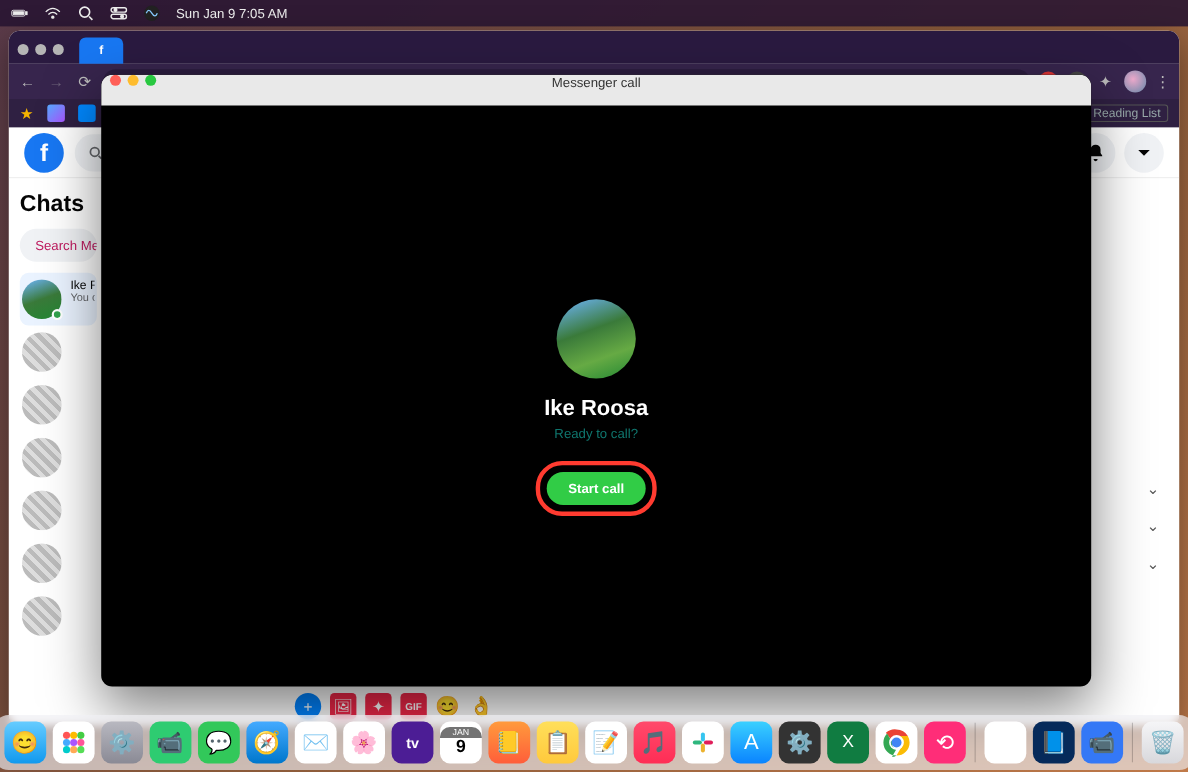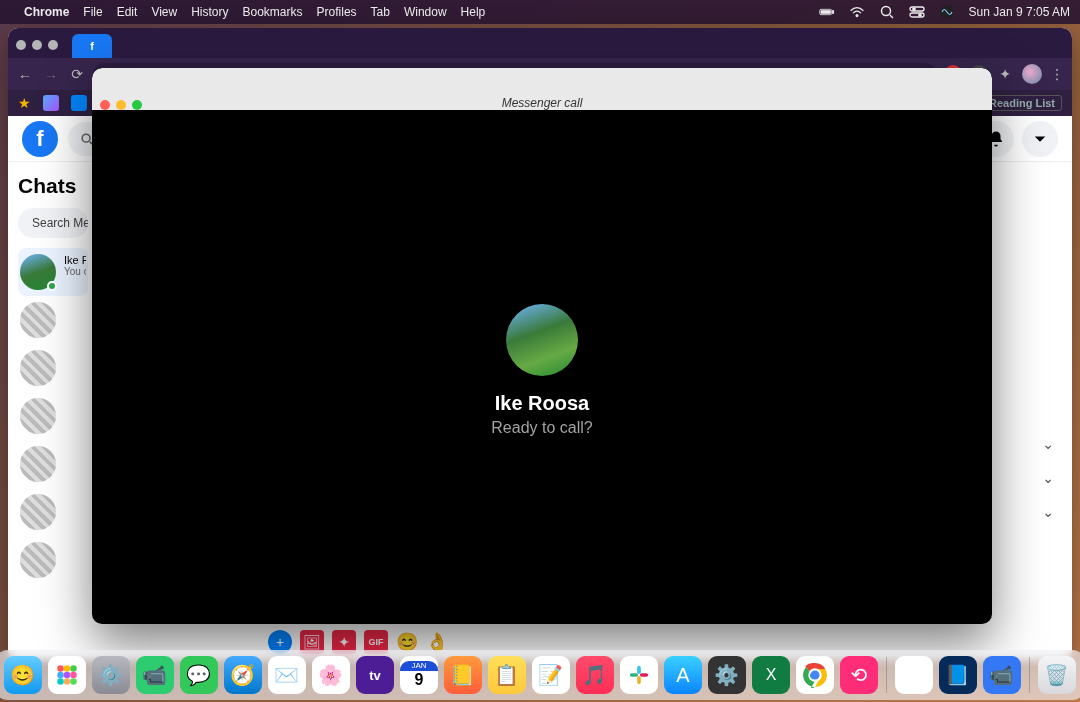--- a/index.html
+++ b/index.html
@@ -72,21 +72,21 @@
   .toolbar .menu-dots { color:#bbb; font-size:14px; cursor:pointer;}
 
   .bookbar {
     height:26px; background:#2f2042;
     display:flex; align-items:center; padding:0 10px; gap:12px;
     justify-content:space-between;
   }
   .bookbar-left { display:flex; gap:12px; align-items:center;}
   .bookbar .bicon { width:16px; height:16px; border-radius:3px; }
   .bookbar .star{color:#f5b400; font-size:14px;}
-  .reading-list { color:#9aa; font-size:11px; display:flex; align-items:center; gap:4px; border:1px solid #555; border-radius:3px; padding:1px 6px;font-weight:bold;}
+  .reading-list { color:#9aa; font-size:11px; display:flex; align-items:center; gap:4px; border:1px solid #555; border-radius:3px; padding:1px 6px;}
   .reading-list svg{width:12px;height:12px;}
 
   
   .fb-page {
     position:absolute; top:88px; left:0; right:0; bottom:0;
     background:#fff;
   }
   .fb-header {
     height:46px; border-bottom:1px solid #eee;
     display:flex; align-items:center; padding:0 14px; gap:10px;
@@ -113,21 +113,21 @@
 
   .fb-body { display:flex; height:calc(100% - 46px);}
   .chats-col {
     width:90px; border-right:0;
     padding:8px 10px;
   }
   .chats-title { font-size:21px; font-weight:800; color:#050505; margin:4px 0 10px;}
   .chats-search {
     height:30px; background:#f0f2f5; border-radius:15px;
     display:flex; align-items:center; padding:0 10px; gap:4px;
-    color:#404040; font-size:12px; margin-bottom:10px;
+    color:#be185d; font-size:12px; margin-bottom:10px;
     overflow:hidden; white-space:nowrap;
   }
   .chat-item {
     display:flex; align-items:flex-start; gap:8px;
     padding:6px 2px; border-radius:8px;
   }
   .chat-item.active { background:#eaf3ff;}
   .chat-ava {
     width:36px; height:36px; border-radius:50%;
     background:#ccc; position:relative; flex-shrink:0;
@@ -169,40 +169,40 @@
   .modal {
     position:absolute;
     top:40px; left:84px; right:80px; height:556px;
     background:#000;
     border-radius:10px;
     box-shadow:0 20px 50px rgba(0,0,0,0.5);
     overflow:hidden;
     display:flex; flex-direction:column;
   }
   .modal-titlebar{
-    height:42px; background:#e9e9e9;
-    display:flex; align-items:flex-end; justify-content:center;
+    height:28px; background:#e9e9e9;
+    display:flex; align-items:flex-start; justify-content:center;
     position:relative;
     border-radius:10px 10px 0 0;
-    font-size:12px; color:#333;font-style:italic;
+    font-size:12px; color:#333;
   }
   .modal-titlebar .traffic2{position:absolute; left:8px; display:flex; gap:6px;}
   .traffic2 span{width:10px;height:10px; border-radius:50%; display:inline-block;}
   .traffic2 .r{background:#ff5f57;} .traffic2 .y{background:#febc2e;} .traffic2 .g{background:#28c840;}
   .modal-body{
     flex:1; display:flex; flex-direction:column; align-items:center; justify-content:center;
     color:#fff; gap:4px;margin-top:20px;
   }
   .call-ava{
     width:72px; height:72px; border-radius:50%;
     background: linear-gradient(160deg,#6fb6ff 0%, #3a7a3a 40%, #6a4 70%, #283 100%);
     margin-bottom:12px;
   }
   .call-name{font-size:20px; font-weight:700;}
-  .call-sub{font-size:16px; color:#a3a3a3; margin-bottom:14px;}
+  .call-sub{font-size:12px; color:#0f766e; margin-bottom:14px;}
   .call-btn-wrap{
     border:4px solid #ff3b30;
     border-radius:24px; padding:6px;
   }
   .call-btn{
     background:#31cc46; color:#fff; font-size:12px; font-weight:600;
     border:none; border-radius:16px; padding:8px 20px; cursor:pointer;
   }
 
   
@@ -220,33 +220,20 @@
     width:38px; height:38px; border-radius:9px;
     display:flex; align-items:center; justify-content:center;
     font-size:20px; color:#fff; flex-shrink:0;
   }
   .dock .sep{width:1px; height:36px; background:rgba(0,0,0,0.2); margin:0 2px;}
 </style>
 </head>
 <body>
 
 <div class="menubar">
-  <div class="menubar-left">
-    <span class="apple"></span>
-    <span class="bold">Chrome</span>
-    <span>File</span>
-    <span>Edit</span>
-    <span>View</span>
-    <span>History</span>
-    <span>Bookmarks</span>
-    <span>Profiles</span>
-    <span>Tab</span>
-    <span>Window</span>
-    <span>Help</span>
-  </div>
   <div class="menubar-right">
     <span class="icon">
         <svg viewBox="0 0 24 12" fill="none" stroke="#eee" stroke-width="1.2">
           <rect x="1" y="2" width="18" height="8" rx="2"></rect>
           <rect x="3" y="4" width="14" height="4" fill="#eee"></rect>
           <rect x="20" y="4" width="2" height="4" fill="#eee"></rect>
         </svg>
       </span>
     <span class="icon">
         <svg viewBox="0 0 20 16" fill="none" stroke="#eee" stroke-width="1.5">
@@ -412,20 +399,23 @@
           <span class="r"></span>
           <span class="y"></span>
           <span class="g"></span>
         </div>
       <span>Messenger call</span>
     </div>
     <div class="modal-body">
       <div class="call-ava"></div>
       <div class="call-name">Ike Roosa</div>
       <div class="call-sub">Ready to call?</div>
+      <div class="call-btn-wrap">
+        <button class="call-btn">Start call</button>
+      </div>
     </div>
   </div>
 </div>
 
 <div class="dock">
   <div class="dicon" style="background:linear-gradient(#6cf,#19e);">😊</div>
   <div class="dicon" style="background:#fff;">
     <svg viewBox="0 0 24 24" width="26" height="26">
         <circle cx="6" cy="6" r="3" fill="#f55"></circle>
         <circle cx="12" cy="6" r="3" fill="#fb0"></circle>
@@ -439,21 +429,21 @@
       </svg>
   </div>
   <div class="dicon" style="background:linear-gradient(#b8b8c0,#8a8a95);">⚙️</div>
   <div class="dicon" style="background:#2ecc71;">📹</div>
   <div class="dicon" style="background:#32c85a;">💬</div>
   <div class="dicon" style="background:linear-gradient(#4af,#07c);">🧭</div>
   <div class="dicon" style="background:#fff; color:#1fa8f6;">✉️</div>
   <div class="dicon" style="background:#fff;">🌸</div>
   <div class="dicon" style="background:#4c1d95; color:#fff; font-size:13px; font-weight:700;">tv</div>
   <div class="dicon" style="background:#fff; flex-direction:column;">
-      <div style="background:#1d4ed8;color:#fff;font-size:8px;width:100%;text-align:center;line-height:10px;border-radius:9px 9px 0 0;">JAN</div>
+      <div style="background:#737373;color:#fff;font-size:8px;width:100%;text-align:center;line-height:10px;border-radius:9px 9px 0 0;">JAN</div>
       <div style="color:#000;font-size:16px;font-weight:600;">9</div>
     </div>
   <div class="dicon" style="background:linear-gradient(#ff9a3c,#ff5e3a);">📒</div>
   <div class="dicon" style="background:linear-gradient(#ffdf5a,#ffc93c);">📋</div>
   <div class="dicon" style="background:#fff;">📝</div>
   <div class="dicon" style="background:linear-gradient(#ff4a6b,#ff2d55);">🎵</div>
   <div class="dicon" style="background:#fff;">
       <svg viewBox="0 0 24 24" width="22" height="22">
         <rect x="10" y="2" width="4" height="9" rx="2" fill="#36c5f0"></rect>
         <rect x="2" y="10" width="9" height="4" rx="2" fill="#2eb67d"></rect>

